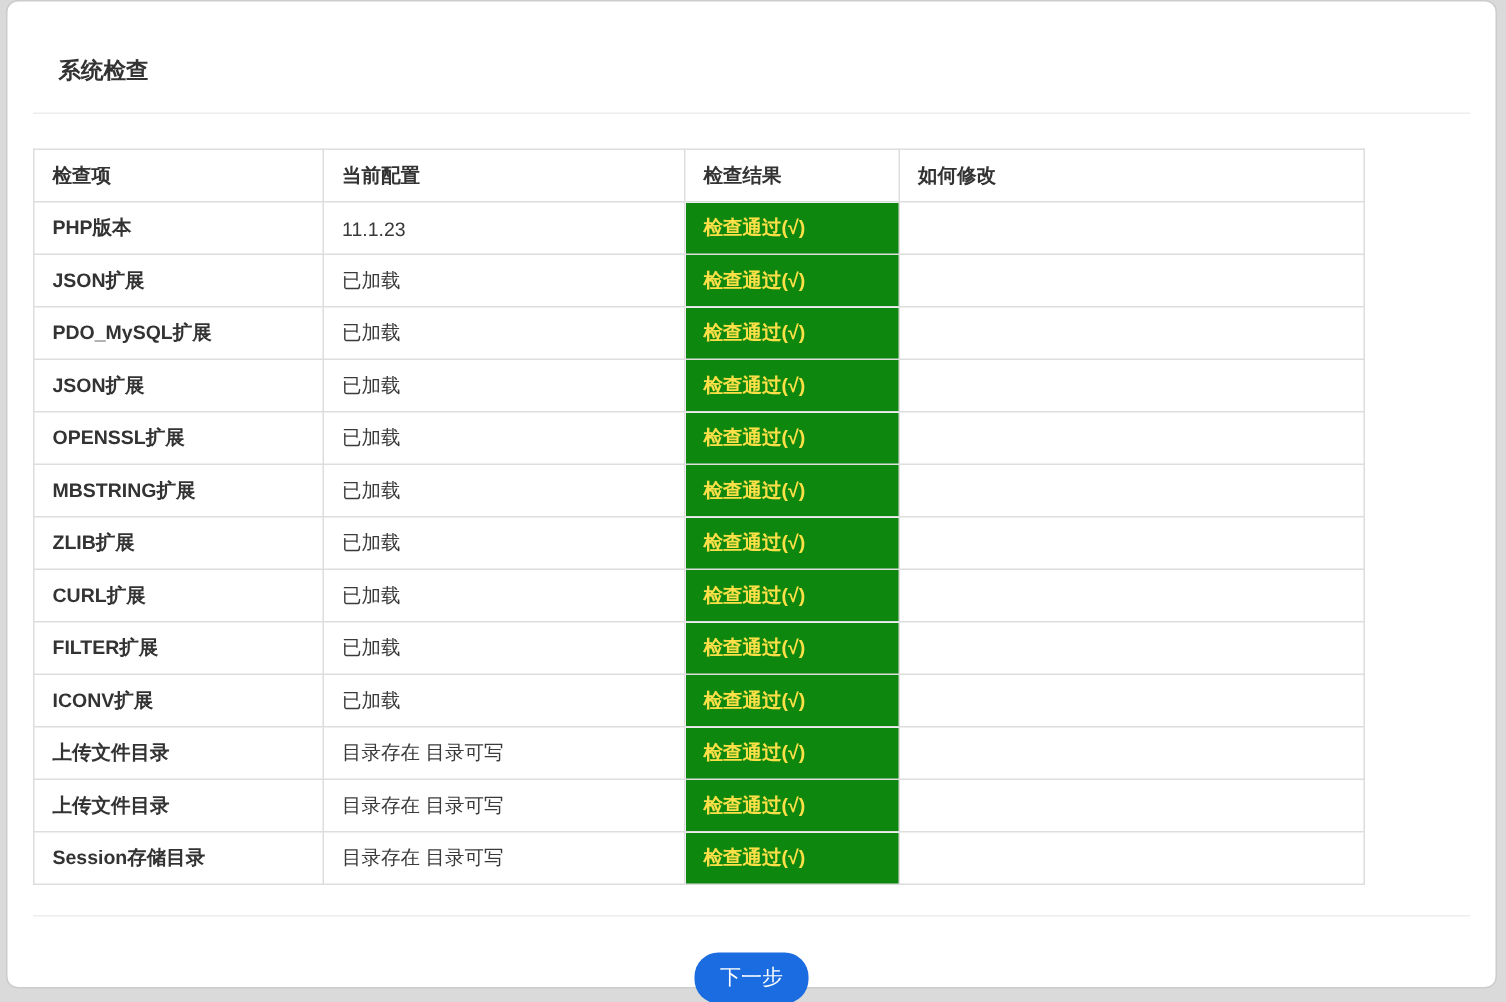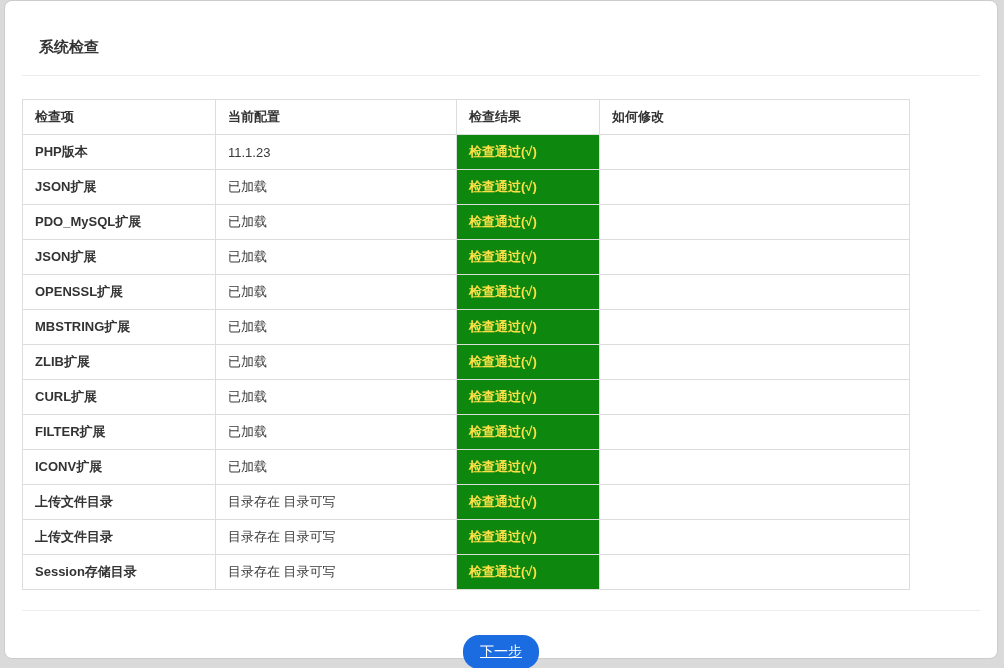--- a/index.html
+++ b/index.html
@@ -87,21 +87,20 @@
   }
   .next-button {
     background: var(--primary-blue, #1a6ce0);
     color: #fff;
     border: none;
     border-radius: 16px;
     padding: 8px 17px;
     font-size: 14px;
     font-family: inherit;
     cursor: pointer;
-    text-decoration: underline;
   }
 </style>
 </head>
 <body>
 
 <div class="card">
   <h2 class="page-title">系统检查</h2>
   <hr class="title-divider">
 
   <table class="check-table">

